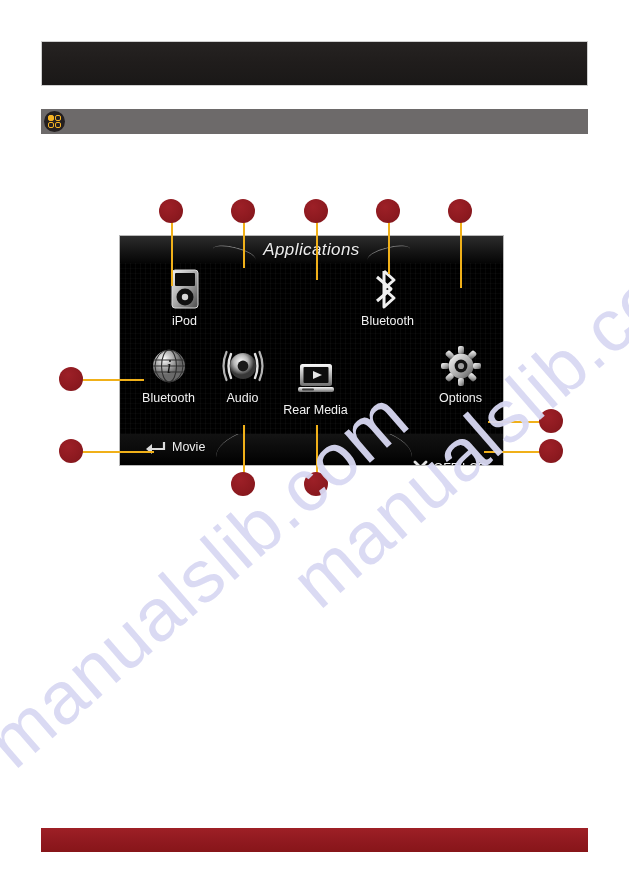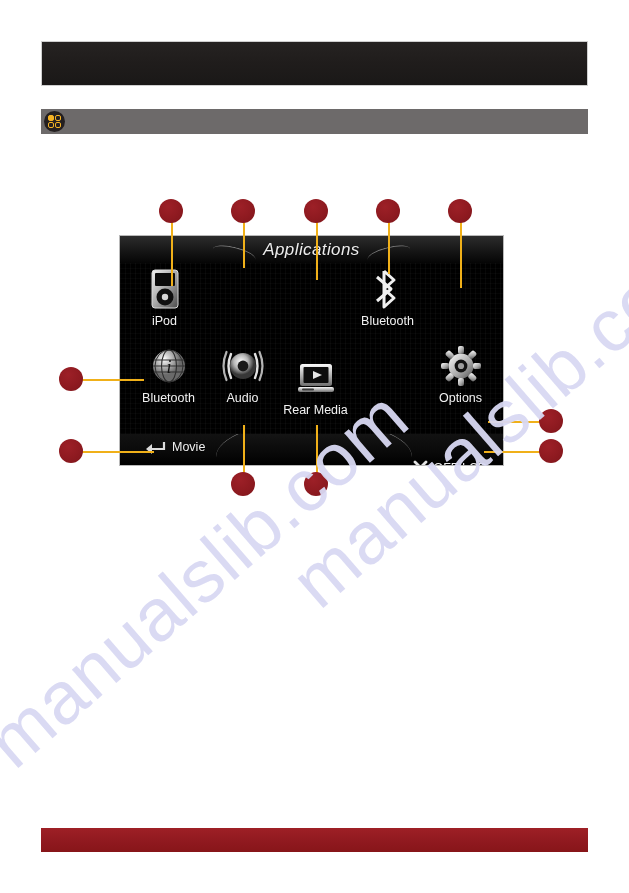--- a/index.html
+++ b/index.html
@@ -152,21 +152,21 @@
   }
   .app-label {
     font-size: 12.5px;
     font-family: "Liberation Sans", sans-serif;
     color: #f2f2f2;
     margin-top: 2px;
     text-shadow: 0 1px 1px #000;
     white-space: nowrap;
   }
   
-  .c0 { left: 6px;  top: 0; }
+  .c0 { left: 26px;  top: 0; }
   .c1 { left: 84px;  top: 0; }
   .c2 { left: 157px; top: 0; }
   .c3 { left: 229px; top: 0; }
   .c4 { left: 302px; top: 0; }
   
   .c5 { left: 10px;  top: 77px; }
   .c6 { left: 84px;  top: 77px; }
   .c7 { left: 157px; top: 89px; }
   .c9 { left: 302px; top: 77px; }
 

